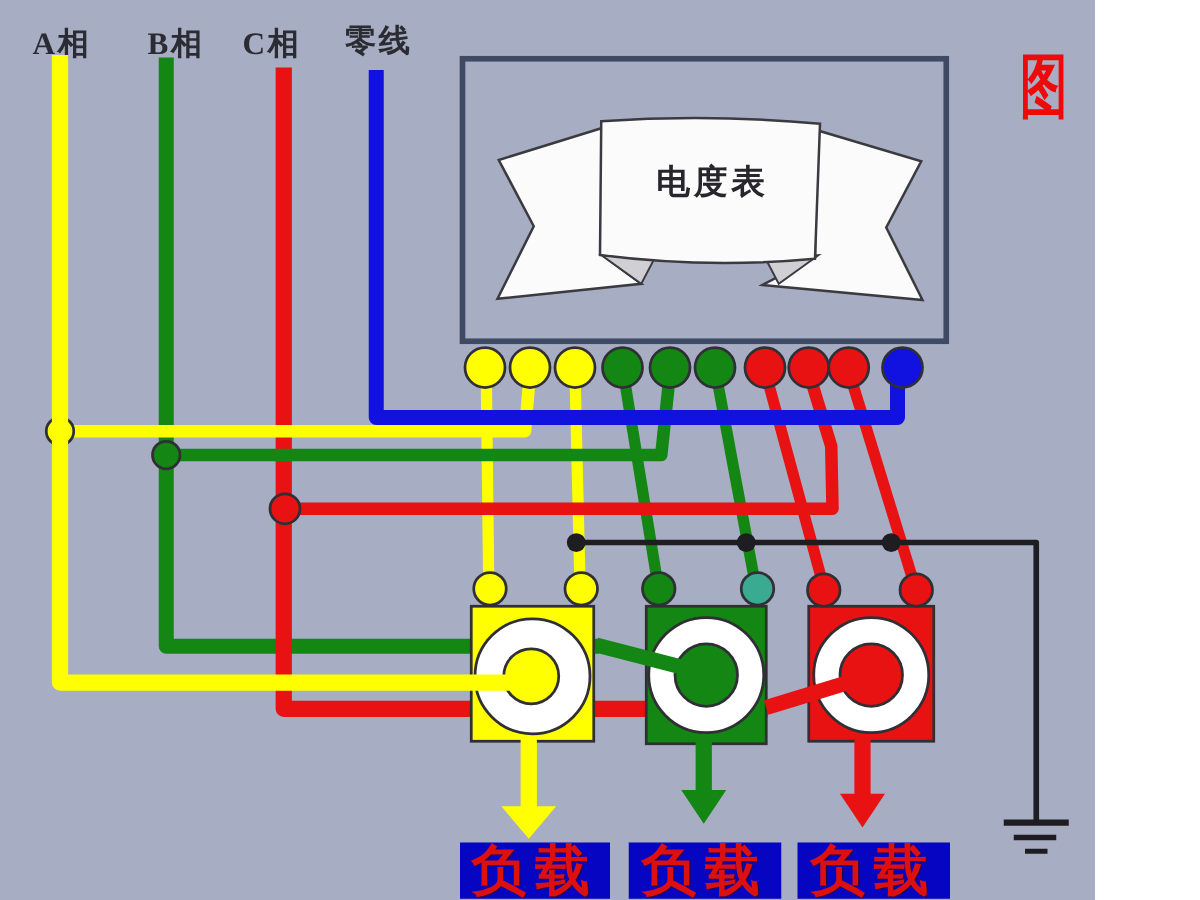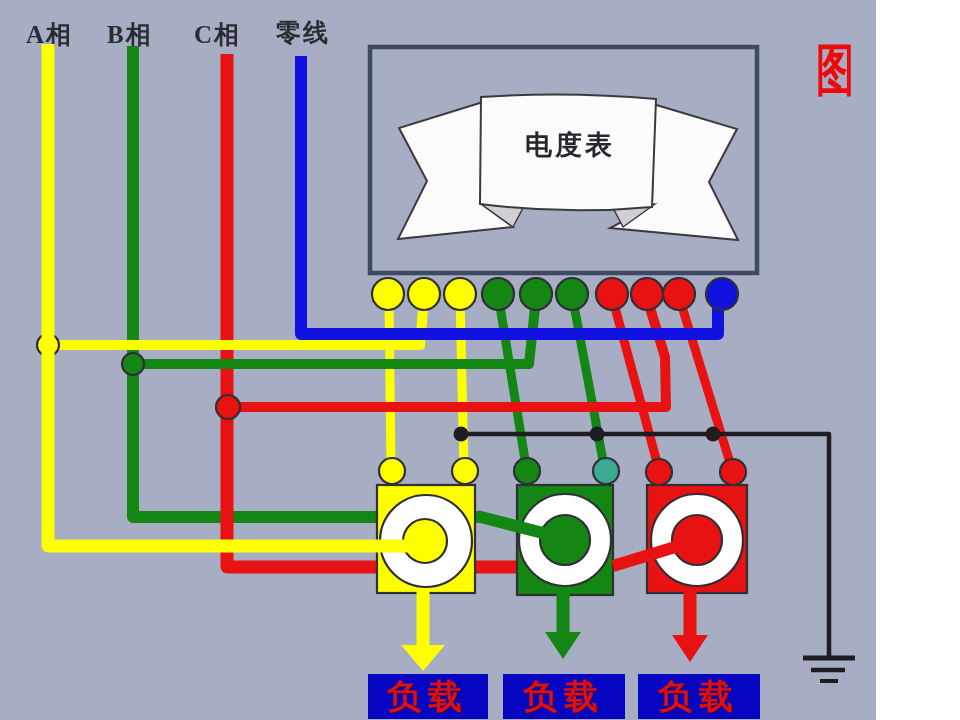--- a/index.html
+++ b/index.html
@@ -21,21 +21,21 @@
   .outl{stroke:#2f2f35;stroke-width:2.2;}
   .phase-label{
     position:absolute;font-size:25px;font-weight:bold;
     color:var(--label-ink,#2b2b33);letter-spacing:2px;white-space:nowrap;
   }
   .load-box{
     position:absolute;width:120px;height:45px;background:var(--load-box,#0505c2);
     display:flex;align-items:center;justify-content:center;
   }
   .load-label{
-    font-size:34px;font-weight:bold;color:var(--load-text,#dd1010);
+    font-size:44px;font-weight:bold;color:var(--load-text,#dd1010);
     letter-spacing:7px;text-shadow:1px 1px 0 rgba(60,0,0,.55);line-height:1;
   }
   .title-prefix{
     position:absolute;left:816px;top:42px;font-size:56px;font-weight:bold;
     color:var(--title-red,#ee0a0a);line-height:1;
     transform:scaleX(.68);transform-origin:left top;white-space:nowrap;
   }
   .title-vertical{
     position:absolute;left:874px;top:36px;
     writing-mode:vertical-rl;text-orientation:upright;
@@ -46,21 +46,21 @@
     position:absolute;left:886px;top:12px;width:23px;height:23px;
     background:var(--bullet-teal,#1b9c8d);
   }
 </style>
 </head>
 <body>
 
 <div class="stage">
 
   <div class="phase-label" style="left:26px;top:18px">A相</div>
-  <div class="phase-label" style="left:107px;top:18px">B相</div>
+  <div class="phase-label" style="left:118px;top:18px">B相</div>
   <div class="phase-label" style="left:194px;top:18px">C相</div>
   <div class="phase-label" style="left:276px;top:16px">零线</div>
 
   <svg class="diagram" width="960" height="720" viewBox="0 0 960 720">
 
     <g>
       <polyline class="wb noline jr" stroke-width="12" points="133,46 133,517 479,517"></polyline>
     </g>
     <g>
       <polyline class="wc noline jr" stroke-width="13" points="227,54 227,567 614,567"></polyline>

